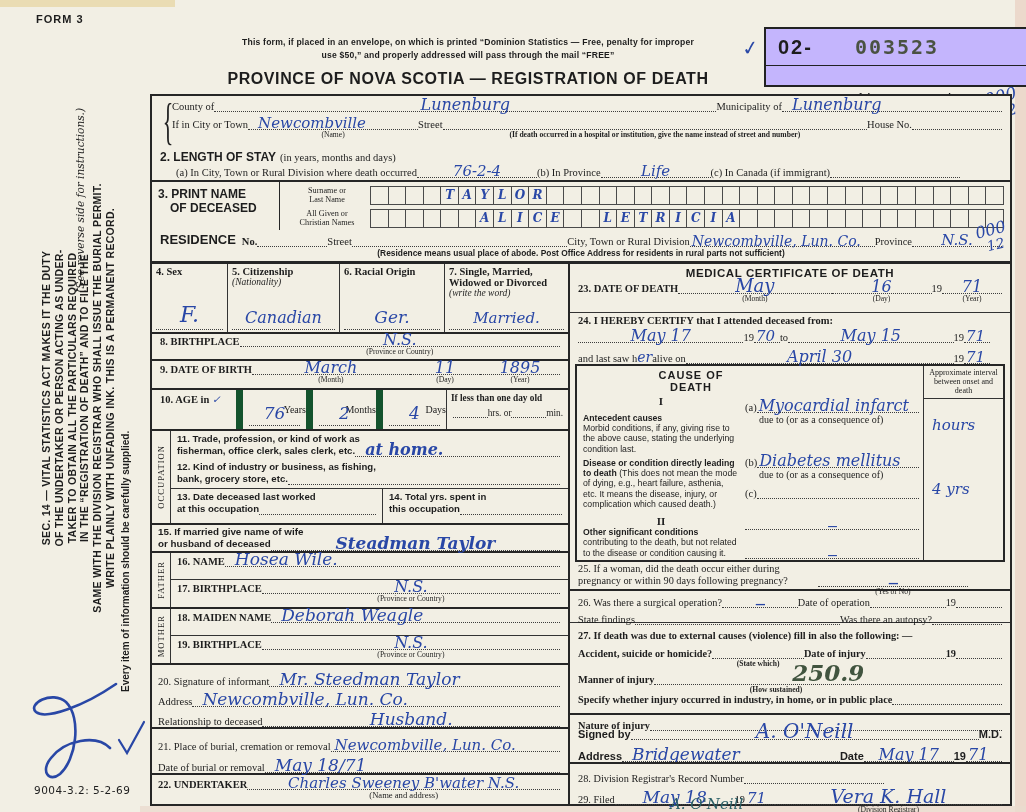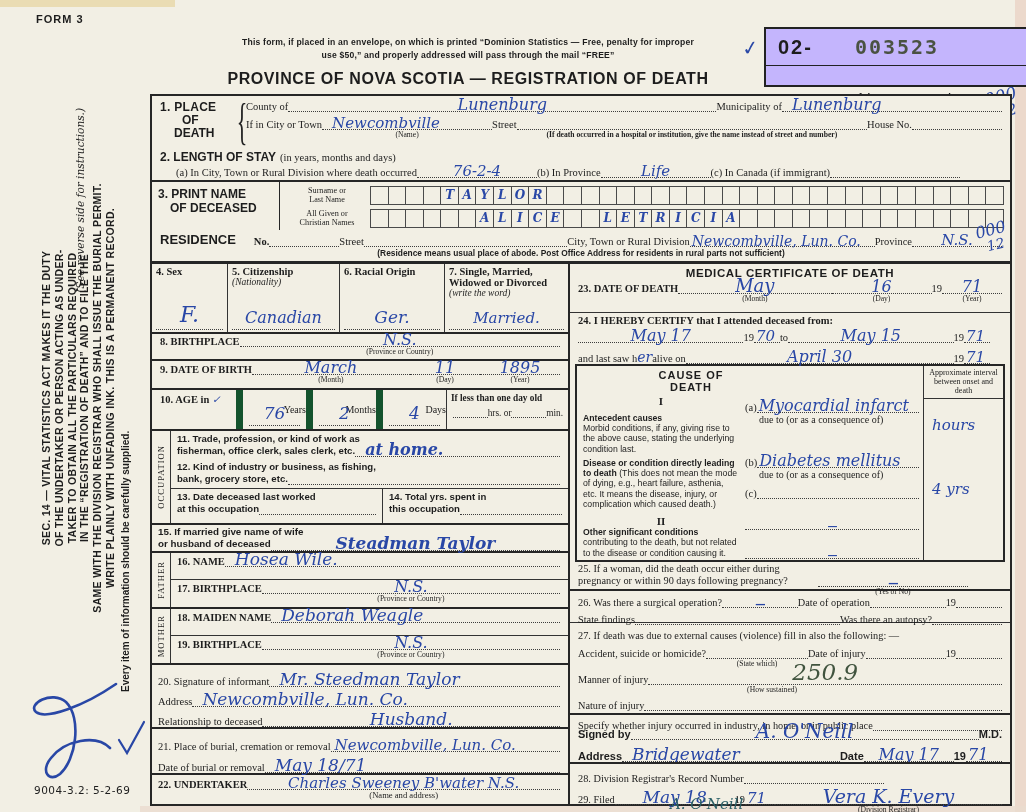--- a/index.html
+++ b/index.html
@@ -67,21 +67,21 @@
   .s3-lab { width:128px; border-right:1.5px solid #262626; font:bold 12px "Liberation Sans",sans-serif; padding:6px 8px 0 6px; line-height:1.15; }
   .s3-rows { flex:1; padding:3px 6px 0 4px; }
   .s3-row { display:flex; align-items:center; height:21px; }
   .s3-sublab { width:86px; font-size:8.2px; line-height:1.05; text-align:center; }
   .pn-grid { flex:1; display:flex; height:19px; }
   .pn-cell { flex:1; border:1px solid #4a4a4a; border-left:none; text-align:center; font:bold italic 12px "DejaVu Serif",serif; color:#2947a6; line-height:17px; }
   .pn-cell:first-child { border-left:1px solid #4a4a4a; }
 
   
   .resid { height:34px; border-bottom:3px solid #262626; padding:2px 8px 0 8px; position:relative; }
-  .resid .t { font:bold 13px "Liberation Sans",sans-serif; margin-right:18px; }
+  .resid .t { font:bold 13px "Liberation Sans",sans-serif; margin-right:6px; }
   .resid .nb { font-weight:bold; font-size:10.5px; }
   .resid-note { text-align:center; font:bold 8.4px "Liberation Sans",sans-serif; margin-top:1px; }
   .code-res { position:absolute; right:2px; top:-8px; transform:rotate(-14deg); }
   .code-res .t1 { font-size:16px; } .code-res .t2 { font-size:14px; margin-left:8px; }
 
   
   .cols { display:flex; height:540px; }
   .colL { width:418px; border-right:2px solid #262626; display:flex; flex-direction:column; }
   .colR { flex:1; display:flex; flex-direction:column; }
 
@@ -138,21 +138,21 @@
   .cause-ent { flex:1; padding:0 4px 0 2px; font-size:10px; display:flex; flex-direction:column; }
   .cause-ent .ln { height:15px; }
   .due { font-size:10px; margin:1px 0 0 14px; }
   .int-col { width:80px; border-left:1.5px solid #333; position:relative; }
   .int-hdr { font-size:8px; text-align:center; line-height:1.15; border-bottom:1px solid #333; padding:2px 2px 3px 2px; font-family:"Liberation Serif",serif; }
   .int-col .hw { position:absolute; left:8px; }
   .row25 { height:30px; padding:1px 8px 0 8px; font-size:10.3px; border-bottom:2.5px solid #262626; line-height:1.2; }
   .row26 { height:32px; padding:2px 8px 0 8px; border-bottom:1.5px solid #333; font-size:10.3px; }
   .row26 .ln { height:15px; }
   .row27 { height:90px; padding:2px 8px 0 8px; font-size:10.3px; }
-  .row27 .ln { height:16px; }
+  .row27 .ln { height:16px;font-weight:bold; }
   .signed { height:50px; border-top:2px solid #262626; padding:3px 8px 0 8px; }
   .signed .t { font:bold 11px "Liberation Sans",sans-serif; }
   .signed .ln { height:22px; }
   .row2829 { height:42px; border-top:2px solid #262626; padding:2px 8px 0 8px; position:relative; font-size:10.3px; }
   .row2829 .ln { height:18px; }
   .oneill { position:absolute; left:100px; bottom:-8px; font-size:15px; color:#2b5f66; }
 
   .dash { font-style:normal; font-weight:bold; letter-spacing:-1px; }
 </style>
 </head>
@@ -198,25 +198,20 @@
 <div class="dept-note">For use of the Department only</div>
 <div class="code-tr">
   <div class="hw t1">000</div>
   <div class="hw t2">12</div>
 </div>
 
 <div class="formbody">
 
   <div class="sec12">
     <div class="s1">
-      <div class="s1-lab sans">
-        <div class="n"><span>1.</span> <span>PLACE</span></div>
-        <div style="padding-left:22px;">OF</div>
-        <div style="padding-left:14px;">DEATH</div>
-      </div>
       <div class="brace">{</div>
       <div class="s1-fields">
         <div class="ln">
           <span class="lab">County of</span>
           <span class="fl c">
               <span class="hw" style="font-size:16px;">Lunenburg</span>
             </span>
           <span class="lab">Municipality of</span>
           <span class="fl" style="max-width:220px;">
               <span class="hw" style="font-size:16px;">Lunenburg</span>
@@ -771,26 +766,26 @@
           <span>19</span>
           <span class="fl" style="max-width:46px;"></span>
         </div>
         <div class="ln" style="margin-top:10px;">
           <span>Manner of injury</span>
           <span class="fl c">
             <span class="hw dk" style="font-size:23px;bottom:0;">250.9</span>
             <span class="sub" style="left:35%;">(How sustained)</span>
           </span>
         </div>
+        <div class="ln" style="margin-top:4px;">
+          <span>Specify whether injury occurred in industry, in home, or in public place</span>
+          <span class="fl"></span>
+        </div>
         <div class="ln" style="margin-top:10px;">
           <span>Nature of injury</span>
-          <span class="fl"></span>
-        </div>
-        <div class="ln" style="margin-top:4px;">
-          <span>Specify whether injury occurred in industry, in home, or in public place</span>
           <span class="fl"></span>
         </div>
       </div>
 
       <div class="signed">
         <div class="ln">
           <span class="t">Signed by</span>
           <span class="fl c">
               <span class="hw" style="font-size:20px;">A. O'Neill</span>
             </span>
@@ -820,21 +815,21 @@
         <div class="ln" style="margin-top:3px;">
           <span>29. Filed</span>
           <span class="fl c" style="max-width:120px;">
               <span class="hw" style="font-size:17px;">May 18</span>
             </span>
           <span>19</span>
           <span class="fl" style="max-width:30px;">
               <span class="hw" style="font-size:15px;left:2px;">71</span>
             </span>
           <span class="fl c">
-            <span class="hw" style="font-size:19px;">Vera K. Every</span>
+            <span class="hw" style="font-size:19px;">Vera K. Hall</span>
             <span class="sub">(Division Registrar)</span>
           </span>
         </div>
         <div class="hw oneill">A. O'Neill</div>
       </div>
 
     </div>
   </div>
 </div>
 

